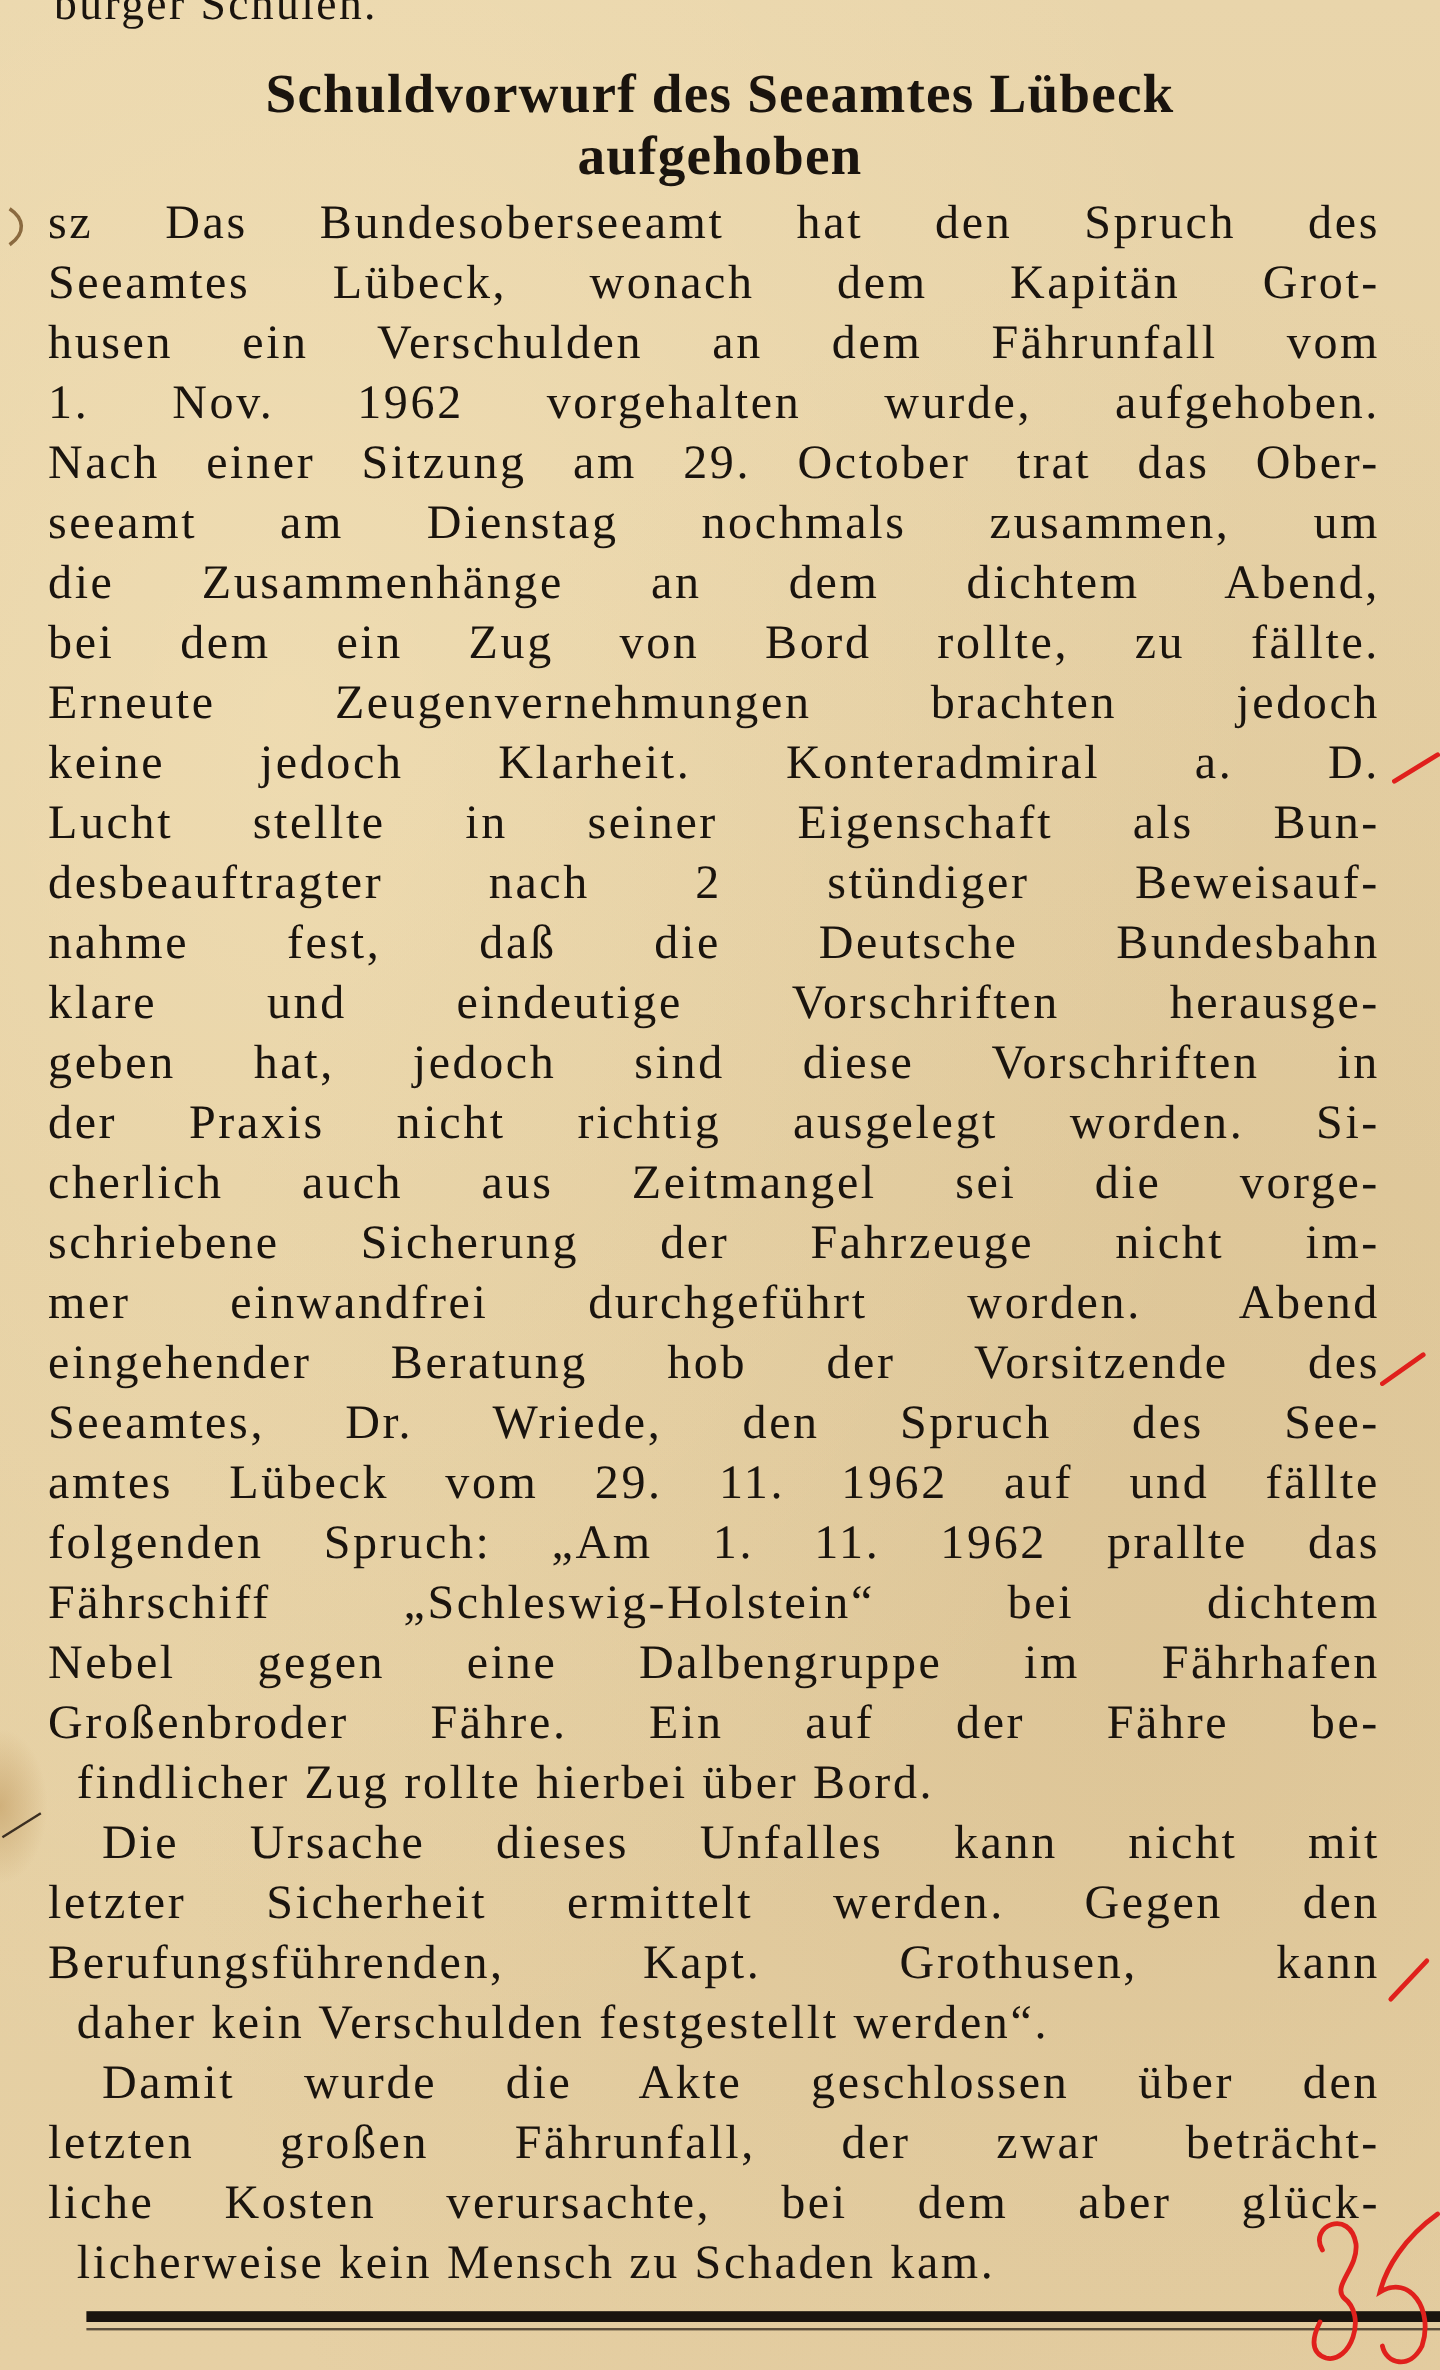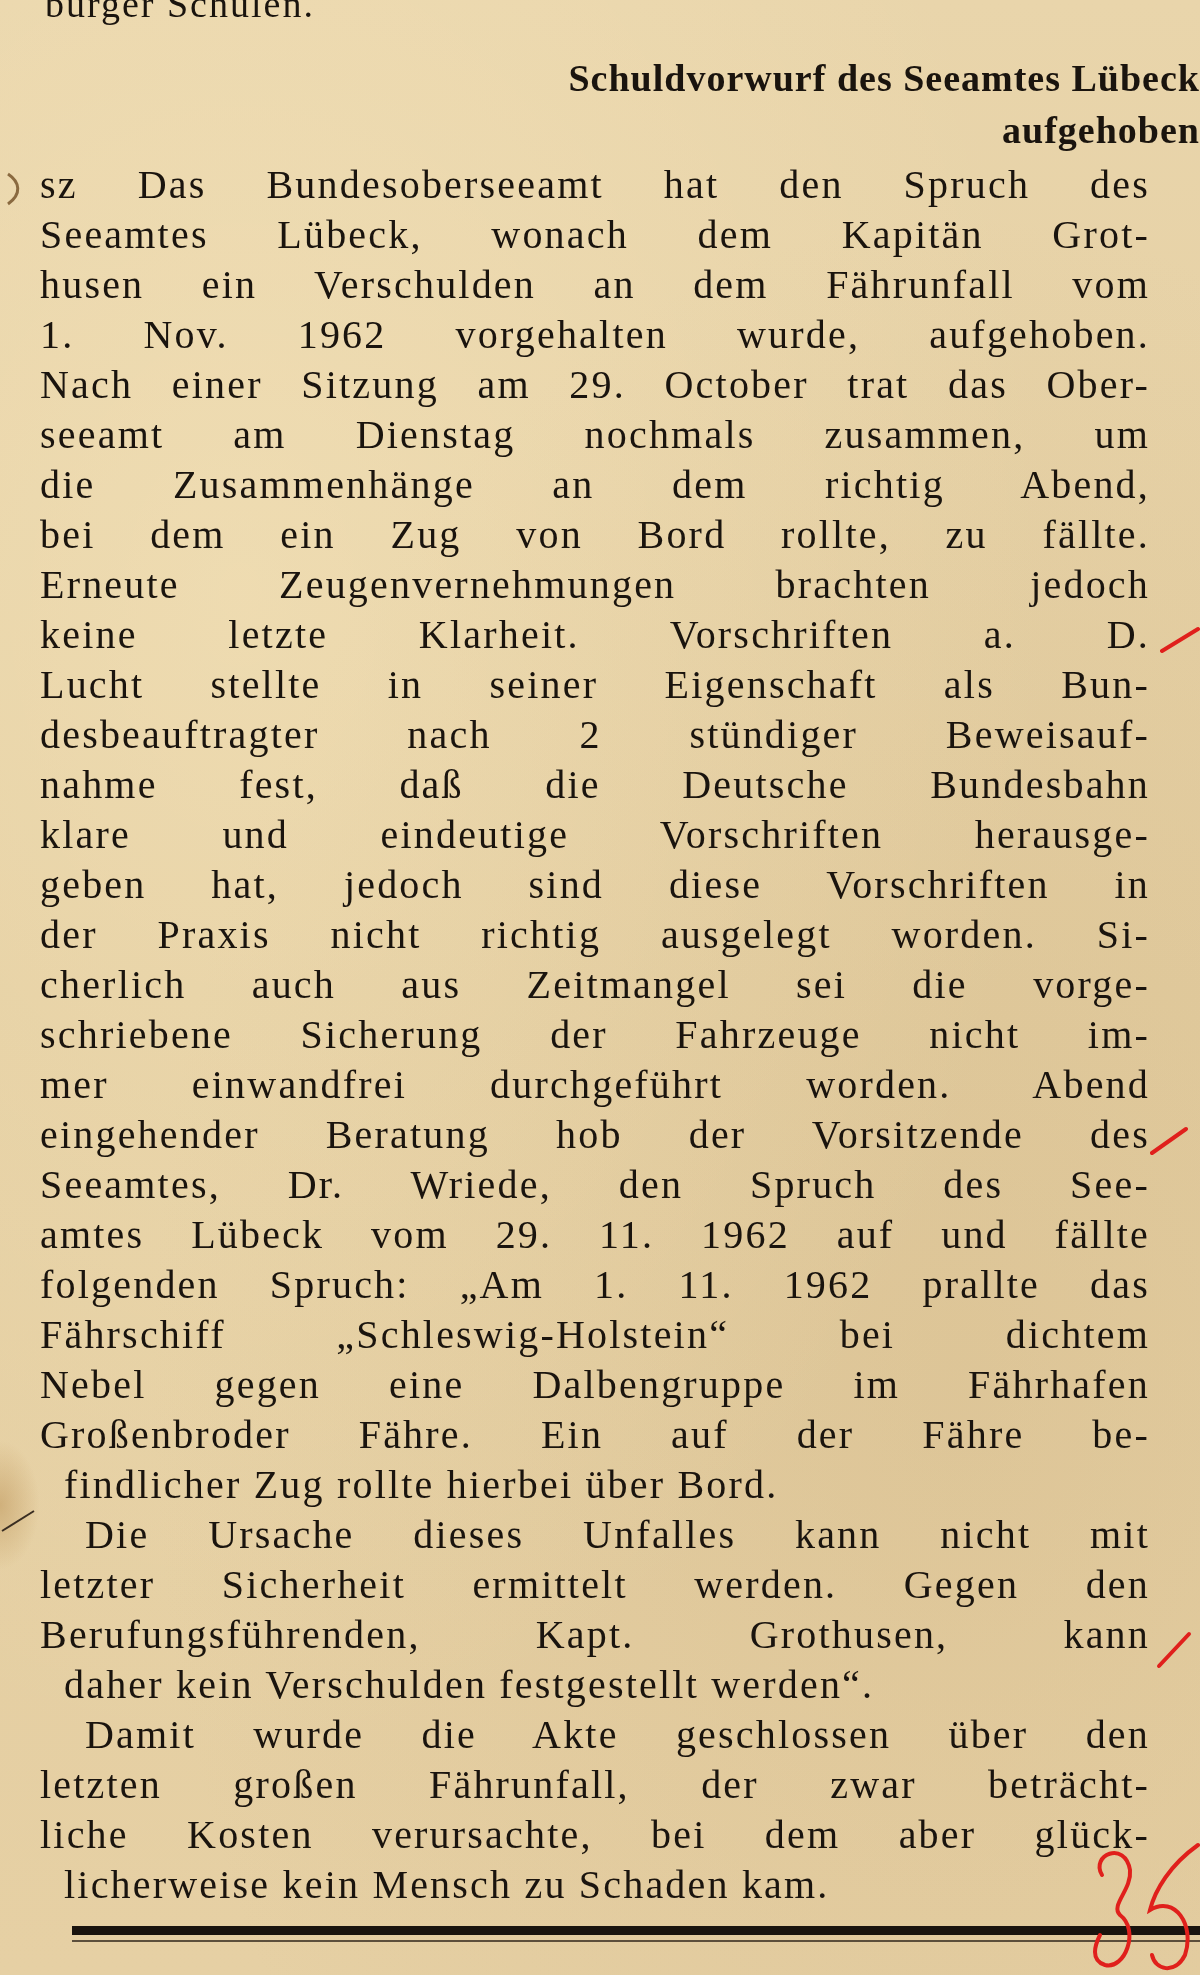--- a/index.html
+++ b/index.html
@@ -14,23 +14,23 @@
     font-family: "DejaVu Serif", "Liberation Serif", serif;
     color: #1a140e;
   }
   .clip { position: absolute; inset: 0; padding-left: 40px; }
   .prev-line {
     position: absolute; left: 45px; top: -18px;
     font-size: 38px; letter-spacing: 2px; font-family: "Liberation Serif", serif;
   }
   .headline {
     position: absolute; left: 0; width: 1200px; top: 52px;
-    text-align: right; font-weight: bold;
+    text-align: center; font-weight: bold;
     font-family: "Liberation Serif", serif;
-    font-size: 38px; line-height: 52px; letter-spacing: 1px;
+    font-size: 46px; line-height: 52px; letter-spacing: 1px;
   }
   .body-text {
     position: absolute; left: 40px; width: 1110px; top: 160px;
     font-family: "Liberation Serif", serif;
     font-size: 40px; line-height: 50px; letter-spacing: 2.2px;
   }
   .line {
     display: block; white-space: nowrap;
     text-align: justify; text-align-last: justify;
     height: 50px;
@@ -64,24 +64,24 @@
     <div>aufgehoben</div>
   </div>
 
   <div class="body-text">
     <span class="line">sz  Das Bundesoberseeamt hat den Spruch des</span>
     <span class="line">Seeamtes Lübeck, wonach dem Kapitän Grot-</span>
     <span class="line">husen ein Verschulden an dem Fährunfall vom</span>
     <span class="line">1. Nov. 1962 vorgehalten wurde, aufgehoben.</span>
     <span class="line">Nach einer Sitzung am 29. October trat das Ober-</span>
     <span class="line">seeamt am Dienstag nochmals zusammen, um</span>
-    <span class="line">die Zusammenhänge an dem richtig Abend,</span>
+    <span class="line">die Zusammenhänge an dem dichtem Abend,</span>
     <span class="line">bei dem ein Zug von Bord rollte, zu fällte.</span>
     <span class="line">Erneute Zeugenvernehmungen brachten jedoch</span>
-    <span class="line">keine letzte Klarheit. Vorschriften a. D.</span>
+    <span class="line">keine jedoch Klarheit. Konteradmiral a. D.</span>
     <span class="line">Lucht stellte in seiner Eigenschaft als Bun-</span>
     <span class="line">desbeauftragter nach 2 stündiger Beweisauf-</span>
     <span class="line">nahme fest, daß die Deutsche Bundesbahn</span>
     <span class="line">klare und eindeutige Vorschriften herausge-</span>
     <span class="line">geben hat, jedoch sind diese Vorschriften in</span>
     <span class="line">der Praxis nicht richtig ausgelegt worden. Si-</span>
     <span class="line">cherlich auch aus Zeitmangel sei die vorge-</span>
     <span class="line">schriebene Sicherung der Fahrzeuge nicht im-</span>
     <span class="line">mer einwandfrei durchgeführt worden. Abend</span>
     <span class="line">eingehender Beratung hob der Vorsitzende des</span>

